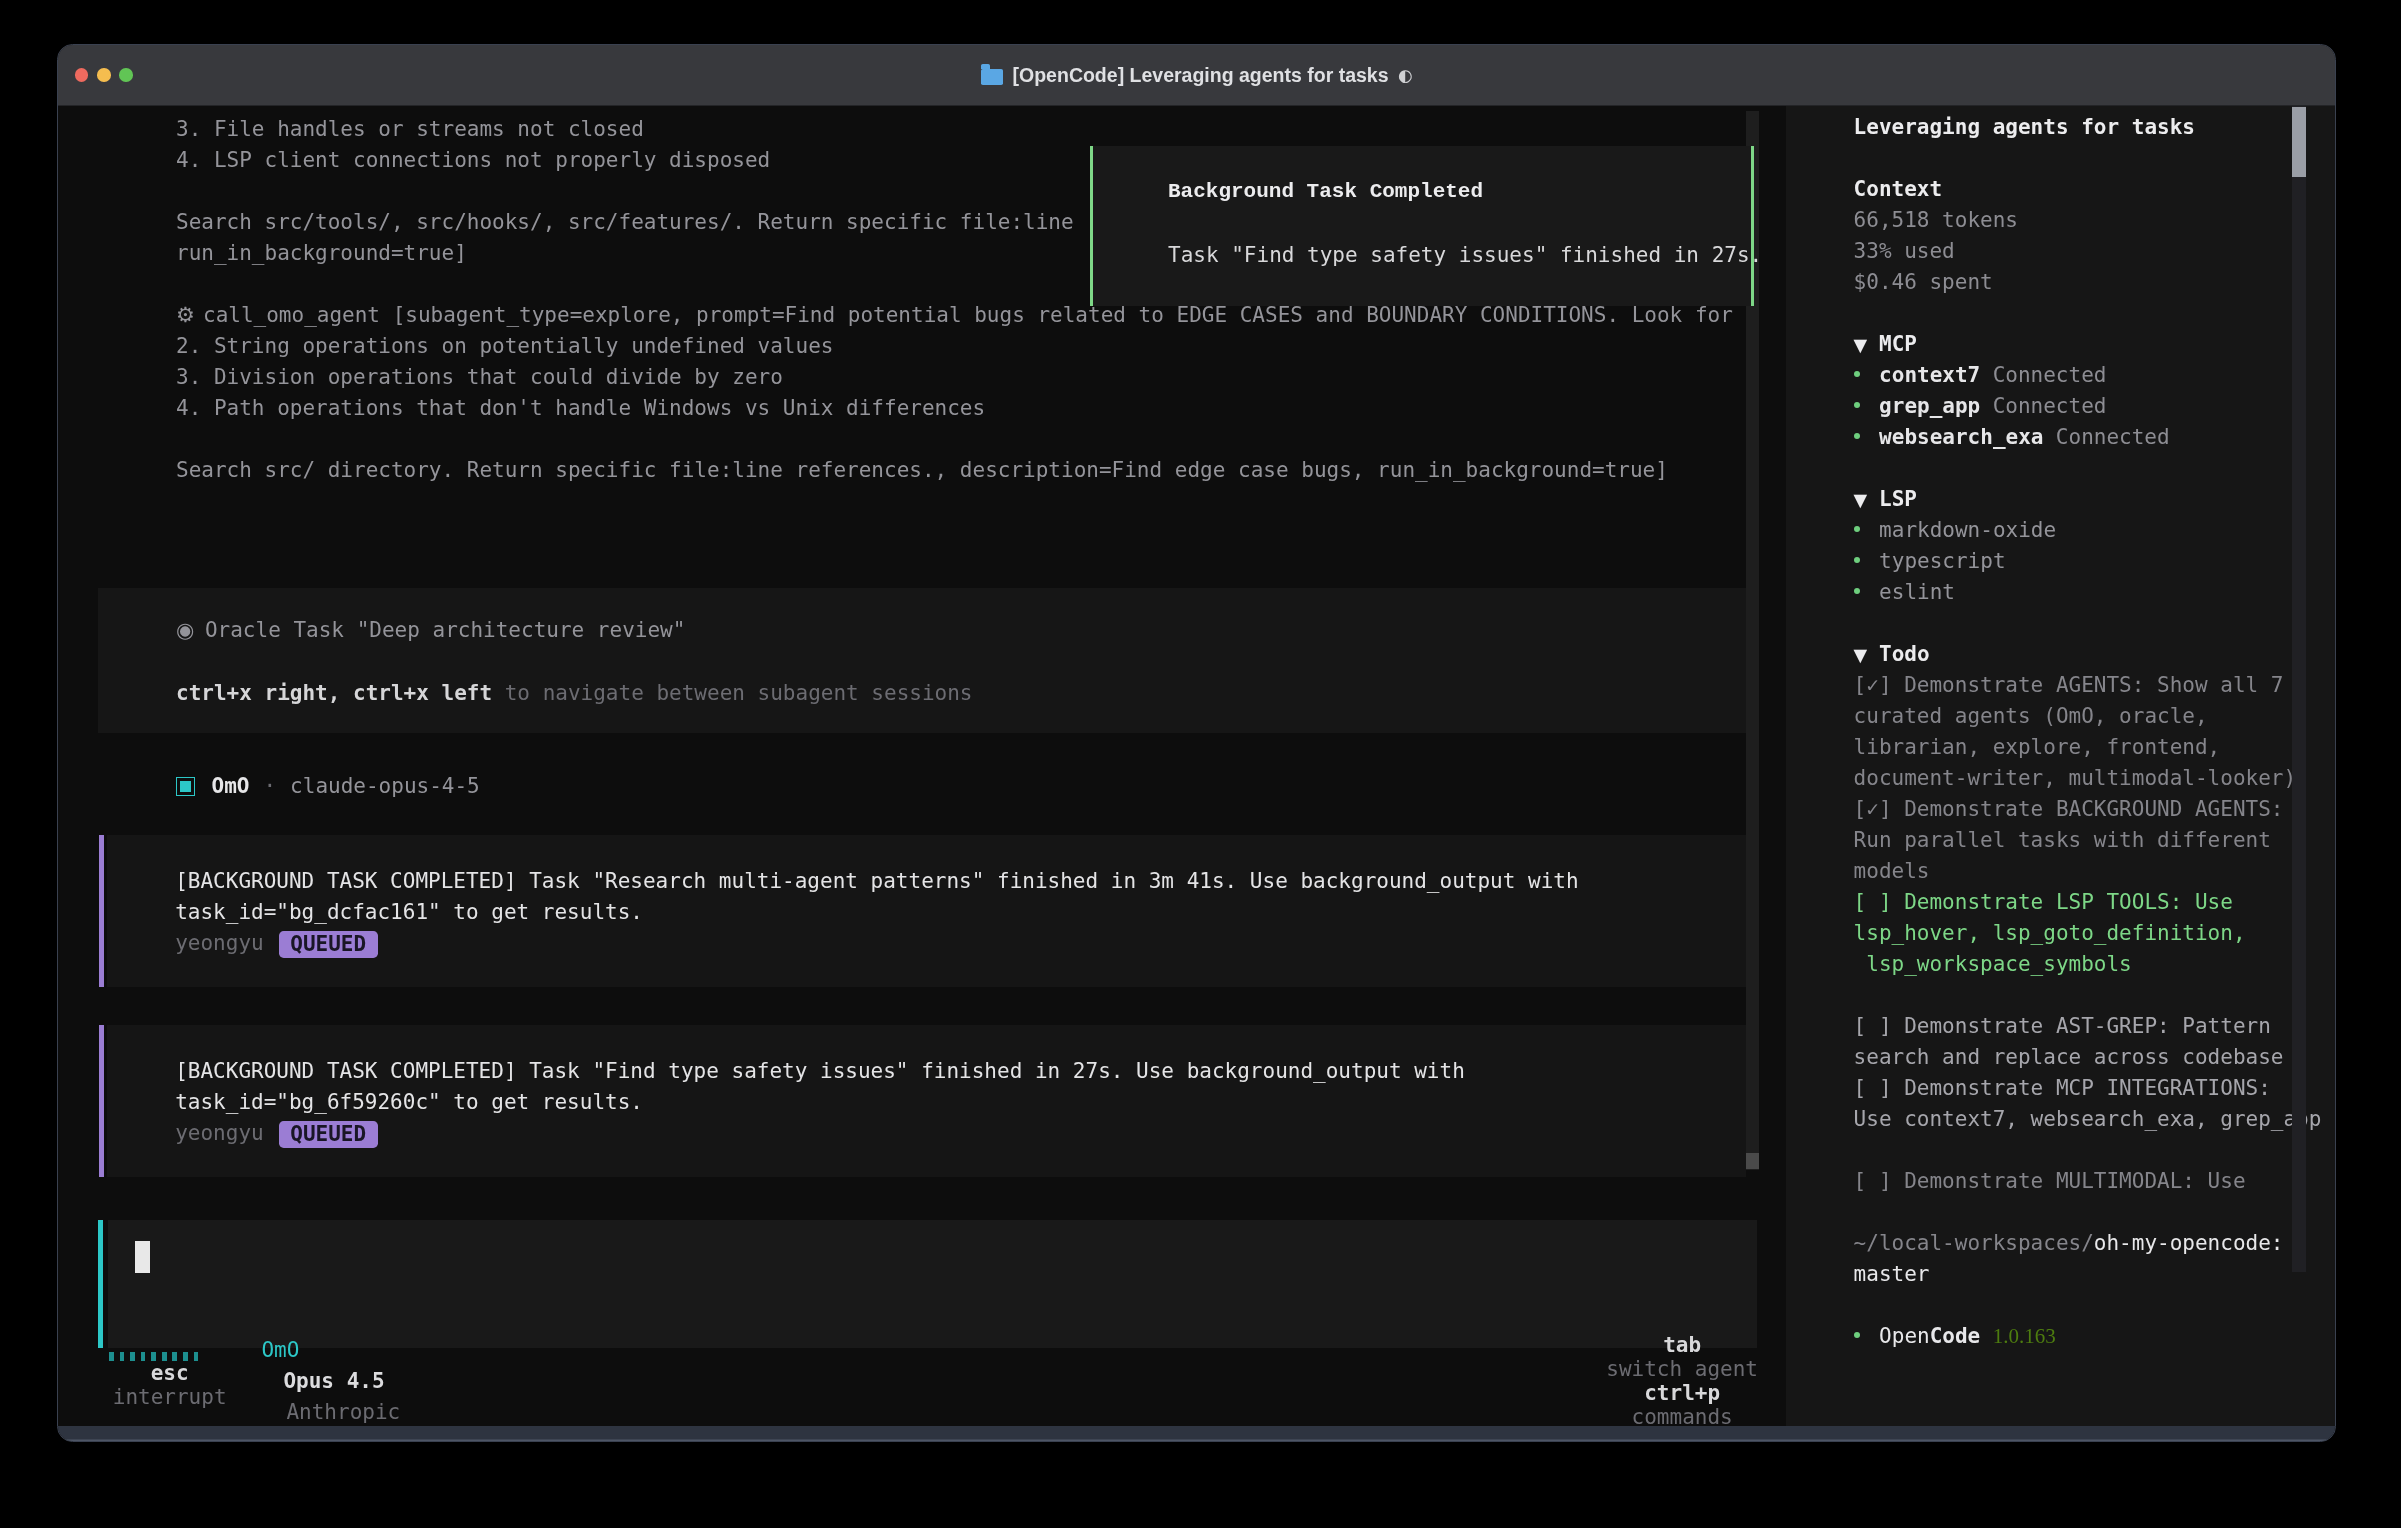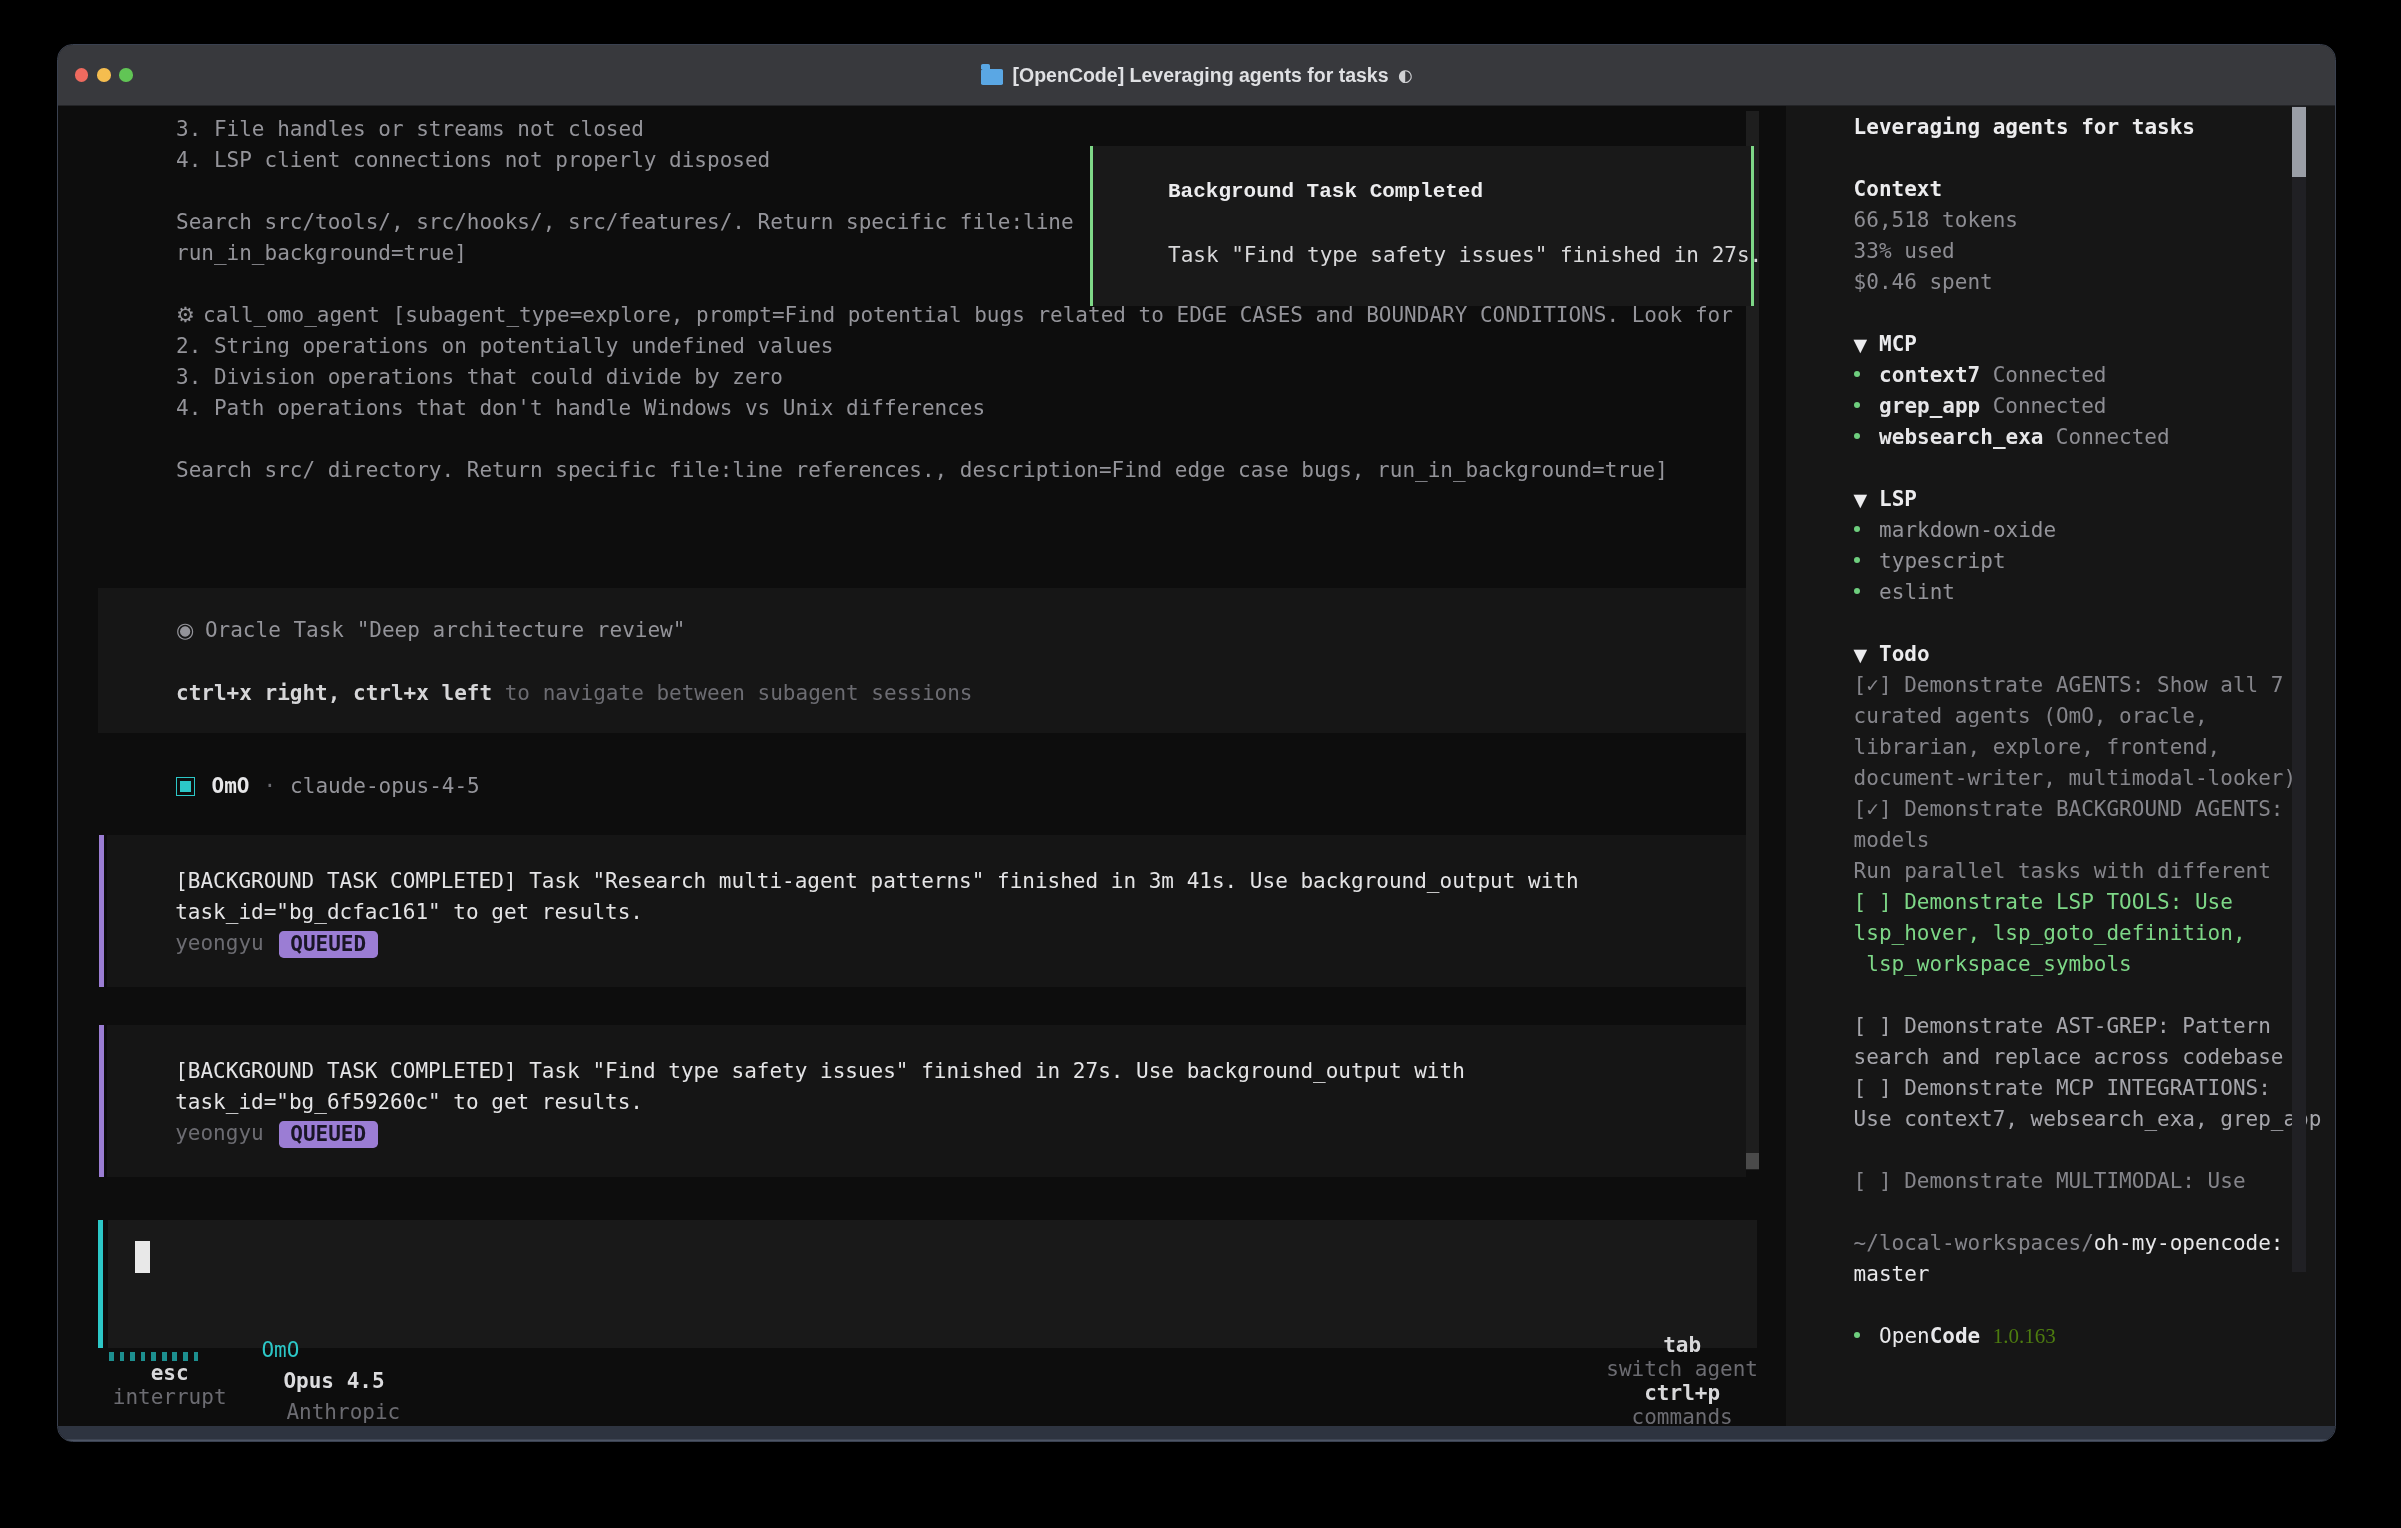--- a/index.html
+++ b/index.html
@@ -276,22 +276,22 @@
         <div class="gap53"></div>
 
         <div class="line sb-header"><span class="tri">▼</span><span>Todo</span></div>
         <div>
 
         <div class="line st-done">[✓] Demonstrate AGENTS: Show all 7</div>
             <div class="line st-done">curated agents (OmO, oracle,</div>
             <div class="line st-done">librarian, explore, frontend,</div>
             <div class="line st-done">document-writer, multimodal-looker)</div>
             <div class="line st-done">[✓] Demonstrate BACKGROUND AGENTS:</div>
+            <div class="line st-done">Run parallel tasks with different</div>
             <div class="line st-done">models</div>
-            <div class="line st-done">Run parallel tasks with different</div>
             <div class="line st-active">[ ] Demonstrate LSP TOOLS: Use</div>
             <div class="line st-active">lsp_hover, lsp_goto_definition,</div>
             <div class="line st-active"> lsp_workspace_symbols</div>
             <div class="line st-pending"></div>
             <div class="line st-pending">[ ] Demonstrate AST-GREP: Pattern</div>
             <div class="line st-pending">search and replace across codebase</div>
             <div class="line st-pending">[ ] Demonstrate MCP INTEGRATIONS:</div>
             <div class="line st-pending">Use context7, websearch_exa, grep_app</div>
             <div class="line st-pending"></div>
             <div class="line st-done">[ ] Demonstrate MULTIMODAL: Use</div>

